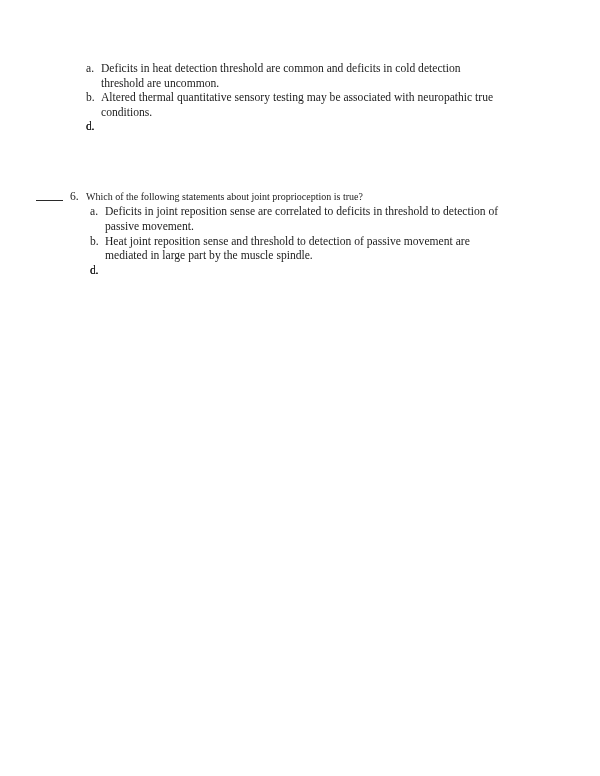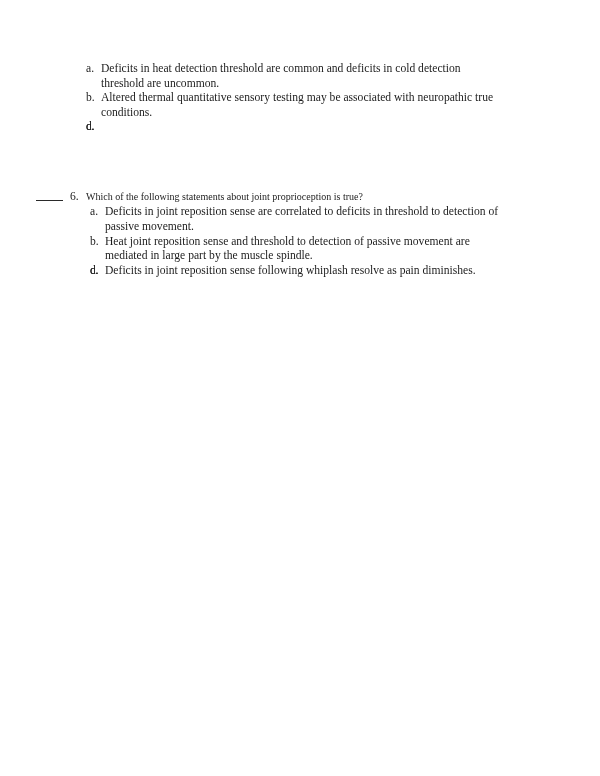--- a/index.html
+++ b/index.html
@@ -143,18 +143,17 @@
       </li>
       <li class="option">
         <span class="option-marker">b.</span>
         <span class="option-text">Heat joint reposition sense and threshold to detection of passive movement are mediated in large part by the muscle spindle.</span>
       </li>
       <li class="option">
         <span class="option-marker">c.</span>
       </li>
       <li class="option">
         <span class="option-marker">d.</span>
-        <span class="option-text">Deficits in joint reposition sense following whiplash resolve as pain diminishes.</span>
       </li>
     </ul>
   </section>
 
 </div>
 
 </body></html>

